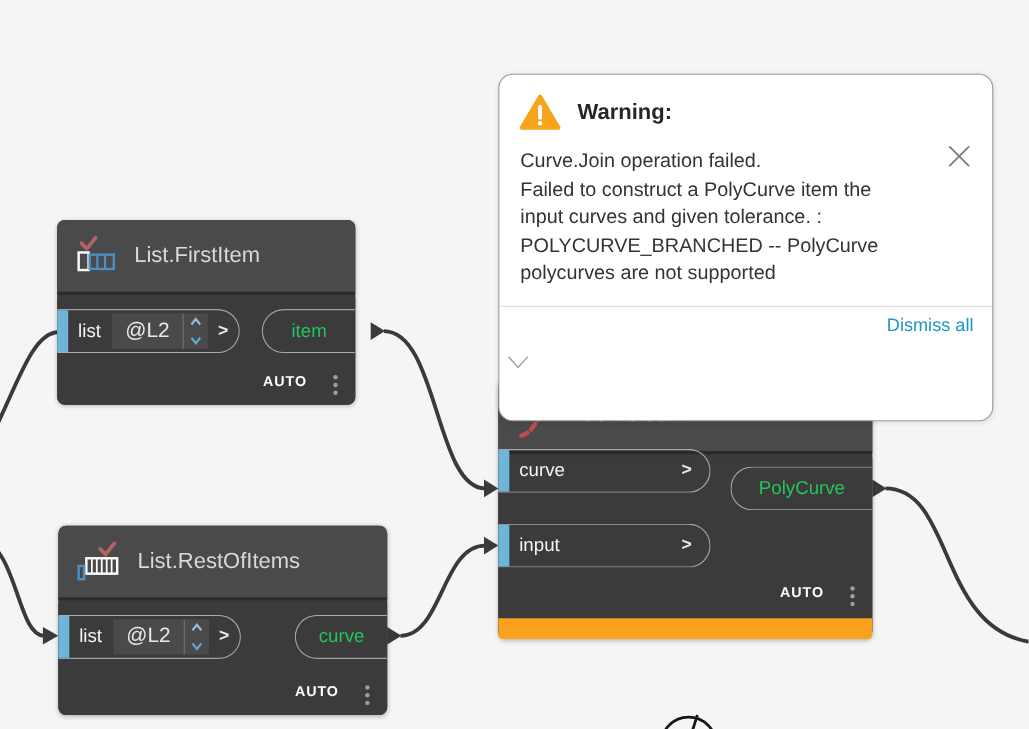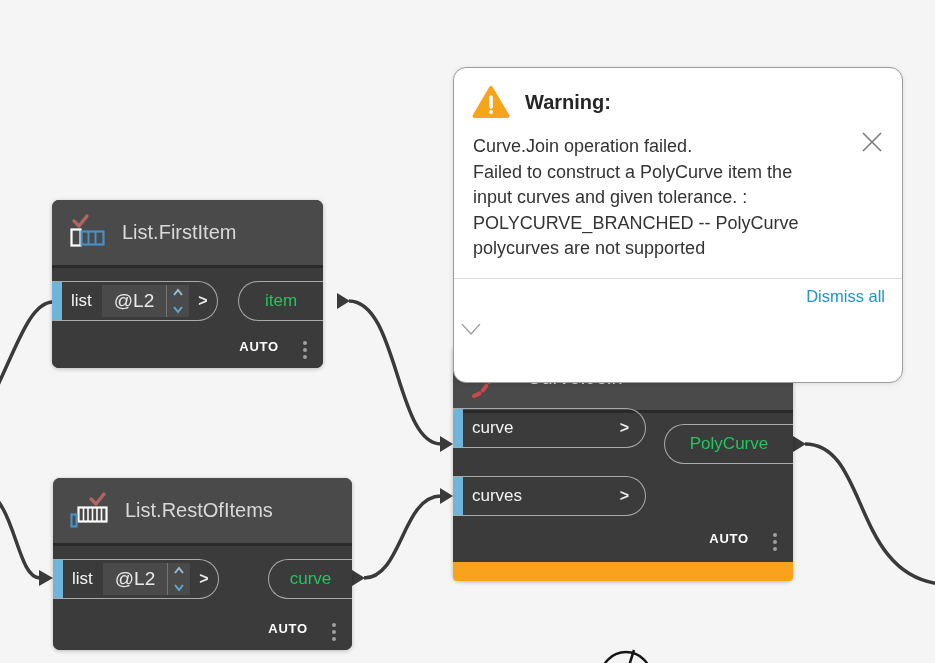--- a/index.html
+++ b/index.html
@@ -194,21 +194,21 @@
     <div class="node-body"></div>
 
     <div class="pill input" style="left:0; top:63px; width:193px;">
       <div class="accent"></div>
       <span class="port-label">curve</span>
       <span class="expander push-right">&gt;</span>
     </div>
 
     <div class="pill input" style="left:0; top:131px; width:193px;">
       <div class="accent"></div>
-      <span class="port-label">curves</span>
+      <span class="port-label">input</span>
       <span class="expander push-right">&gt;</span>
     </div>
 
     <div class="pill output" style="left:211px; top:79px; width:129px;">
       <span class="out-label">PolyCurve</span>
     </div>
 
     <div class="lacing-row" style="bottom:30px;">
       <span class="lacing">AUTO</span>
       <div class="kebab">

